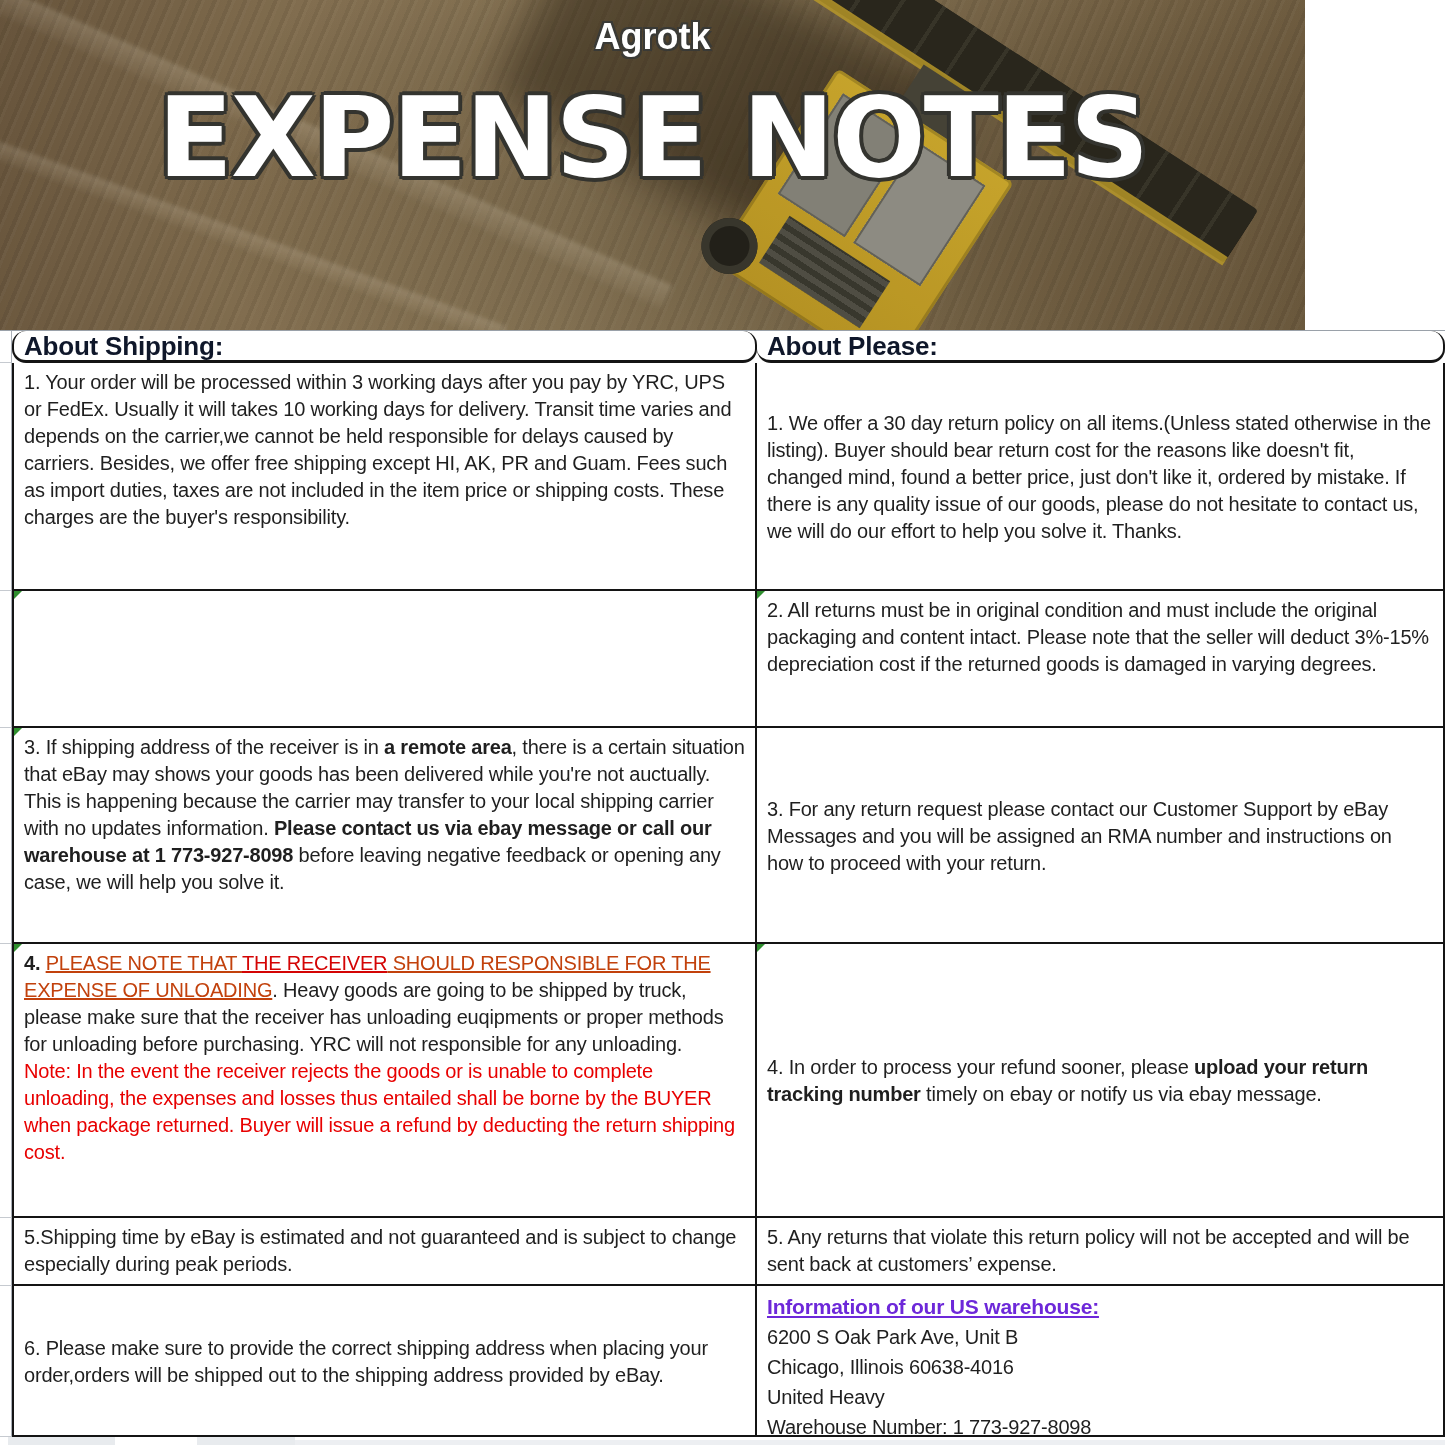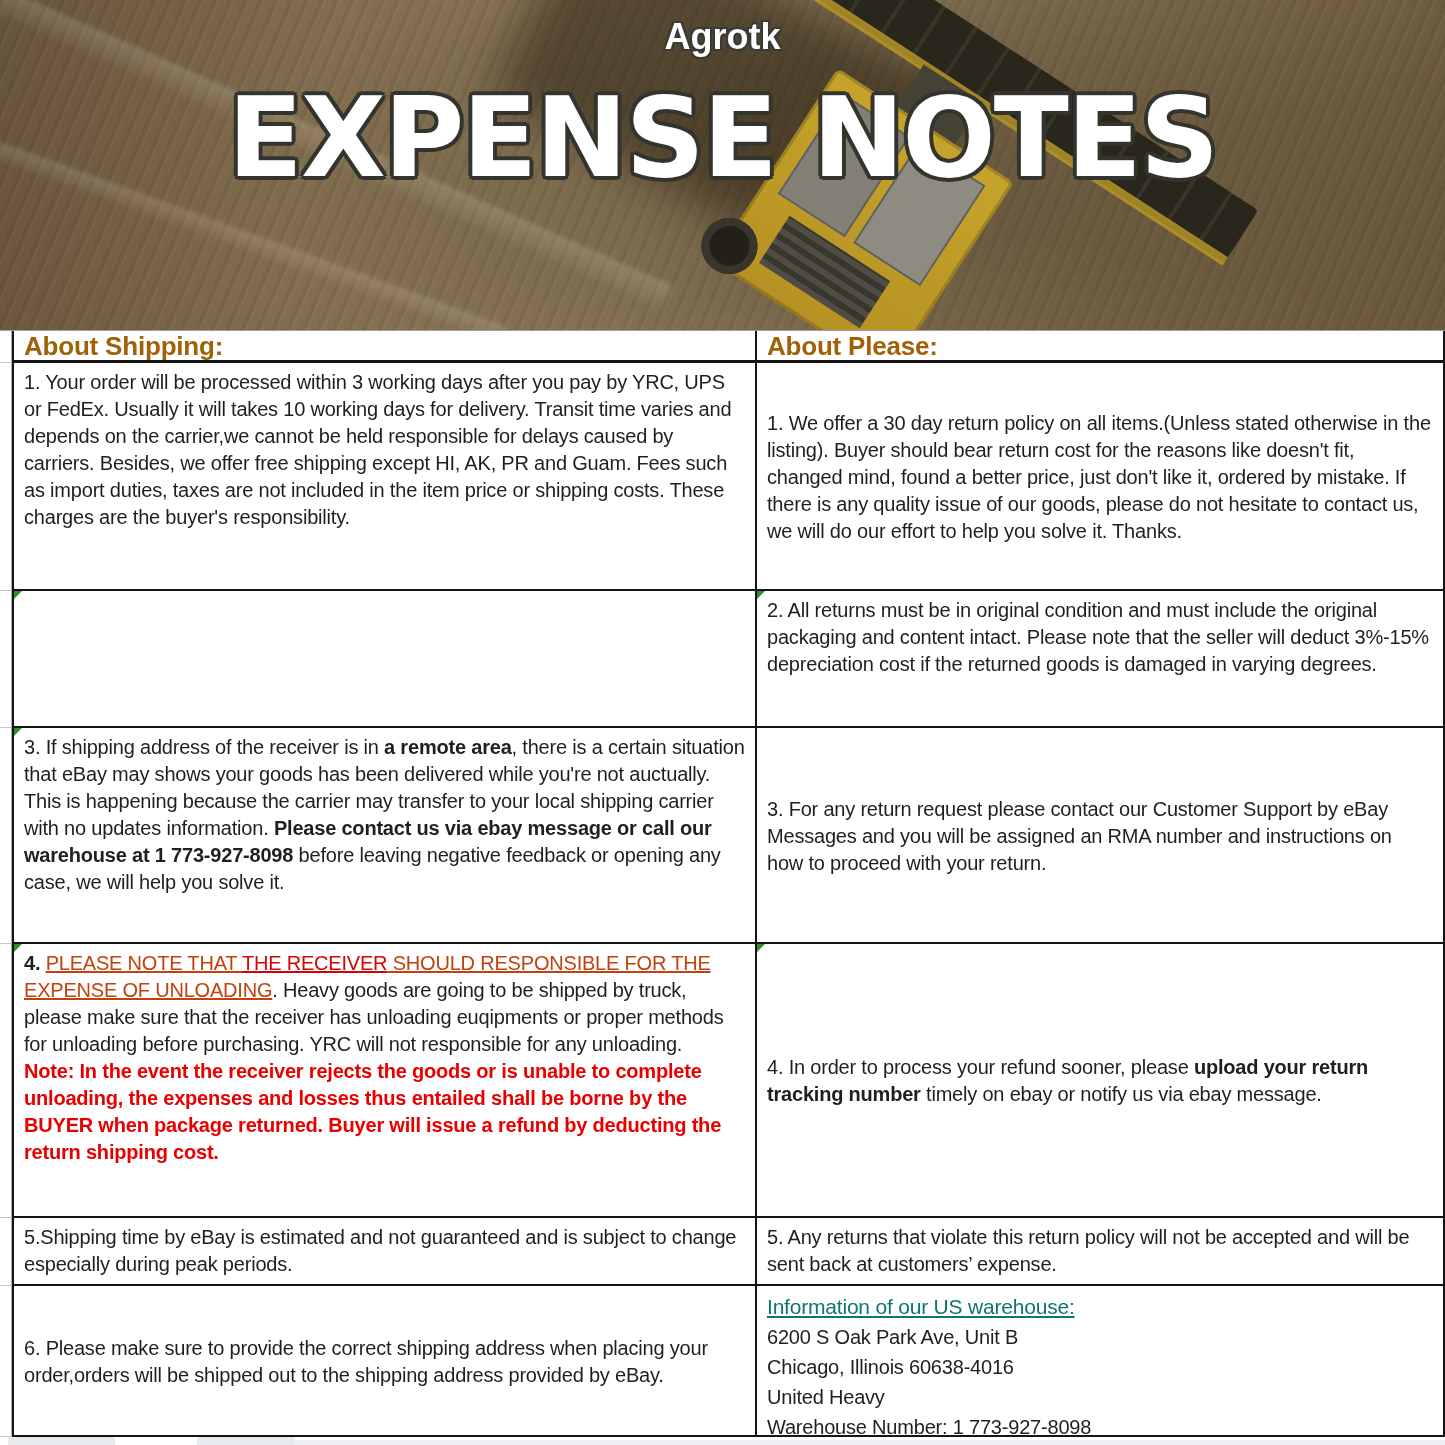--- a/index.html
+++ b/index.html
@@ -1,19 +1,19 @@
 <!DOCTYPE html>
 <html><head>
 <meta charset="utf-8">
 <style>
   html,body{margin:0;padding:0;background:#fff;}
   body{width:1445px;height:1445px;overflow:hidden;font-family:"Liberation Sans",sans-serif;}
 
   
-  .banner{position:relative;width:1445px;height:330px;overflow:hidden;
+  .banner{position:relative;width:1305px;height:330px;overflow:hidden;
     background:
       radial-gradient(ellipse 900px 420px at 62% 55%, rgba(35,25,10,0.30), rgba(0,0,0,0) 70%),
       repeating-linear-gradient(113deg, rgba(0,0,0,0.06) 0 4px, rgba(255,255,255,0.03) 4px 7px, rgba(0,0,0,0) 7px 14px),
       linear-gradient(100deg,#6f5b41 0%,#8d7857 22%,#9b8764 45%,#93805e 62%,#836f4f 82%,#756244 100%);
   }
   .banner .track{position:absolute;background:linear-gradient(rgba(255,244,220,0.20),rgba(255,244,220,0.04));filter:blur(2px);}
   .t1{left:-60px;top:130px;width:760px;height:26px;transform:rotate(24deg);}
   .t2{left:-40px;top:230px;width:560px;height:18px;transform:rotate(20deg);}
   .harv{position:absolute;left:560px;top:-10px;width:780px;height:360px;transform:rotate(33deg);transform-origin:50% 40%;}
   .harv .shadow{position:absolute;left:-30px;top:120px;width:430px;height:220px;background:rgba(30,22,8,0.45);filter:blur(22px);transform:rotate(-6deg);}
@@ -35,28 +35,28 @@
     text-shadow:-3px -3px 0 #34342f,3px -3px 0 #34342f,-3px 3px 0 #34342f,3px 3px 0 #34342f,0 -4px 0 #34342f,0 4px 0 #34342f,-4px 0 0 #34342f,4px 0 0 #34342f;}
 
   
   .tbl{display:grid;grid-template-columns:12px 745px 688px;
        grid-template-rows:32px 228px 137px 216px 274px 68px 151px;
        border-top:1px solid #9aa1a9;background:#fff;}
   .g{background:#fff;border-right:1px solid #aab0b8;border-bottom:1px solid #c6cad0;}
   .c{position:relative;background:#fff;border-right:2px solid #141414;border-bottom:2px solid #141414;
      padding:6px 10px 4px 10px;box-sizing:border-box;color:#1f1f1f;font-size:20px;line-height:27px;letter-spacing:-0.2px;overflow:hidden;}
   .cL{border-left:2px solid #141414;}
-  .hdr{padding-top:1px;border-bottom:3px solid #141414;font-size:26px;line-height:28px;font-weight:bold;color:#a16207;}
+  .hdr{padding-top:1px;border-bottom:3px solid #141414;font-size:26px;line-height:28px;font-weight:bold;color:#0f172a;border-radius:14px;}
   .vcenter{display:flex;flex-direction:column;justify-content:center;}
   .cell p{margin:0;}
   b,.bold{font-weight:bold;}
   .red-u{color:#c2410c;text-decoration:underline;}
   .red-u-b{color:#d40404;font-weight:normal;text-decoration:underline;}
-  .note-red{color:#e80000;font-weight:bold;margin-top:7px;}
-  .wh-hdr{color:#0f766e;font-weight:normal;text-decoration:underline;font-size:21px;line-height:30px;}
+  .note-red{color:#e80000;font-weight:normal;margin-top:7px;}
+  .wh-hdr{color:#6d28d9;font-weight:bold;text-decoration:underline;font-size:21px;line-height:30px;}
   .wh-line{line-height:30px;}
   .flag{position:absolute;top:0;left:0;width:0;height:0;border-top:8px solid #2f8f2f;border-right:8px solid transparent;}
 
   
   .bottom{position:relative;height:9px;background:#fff;}
   .bstrip{position:absolute;background:#e8ebee;height:9px;top:0;}
   .b1{left:8px;width:107px;}
   .b2{left:197px;width:98px;}
   .b3{left:295px;right:0;top:3px;height:6px;background:#edeff2;}
 </style>

